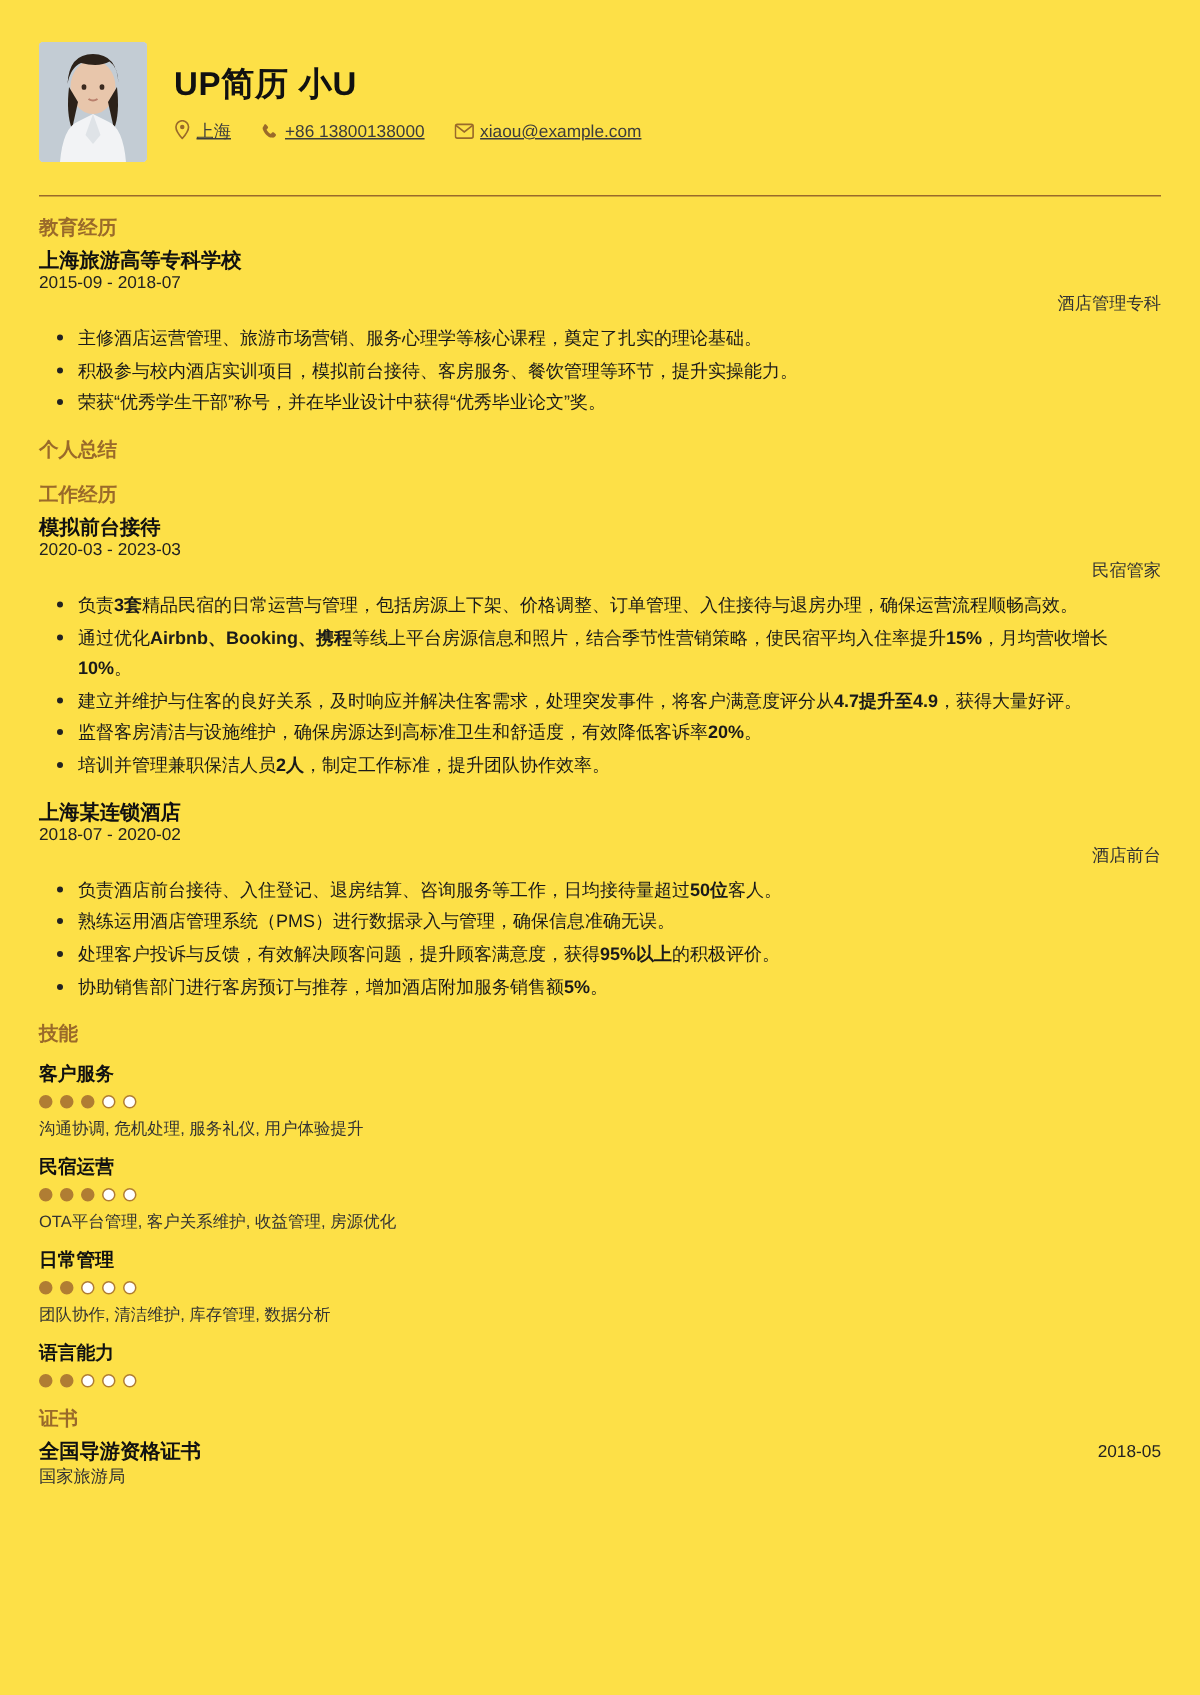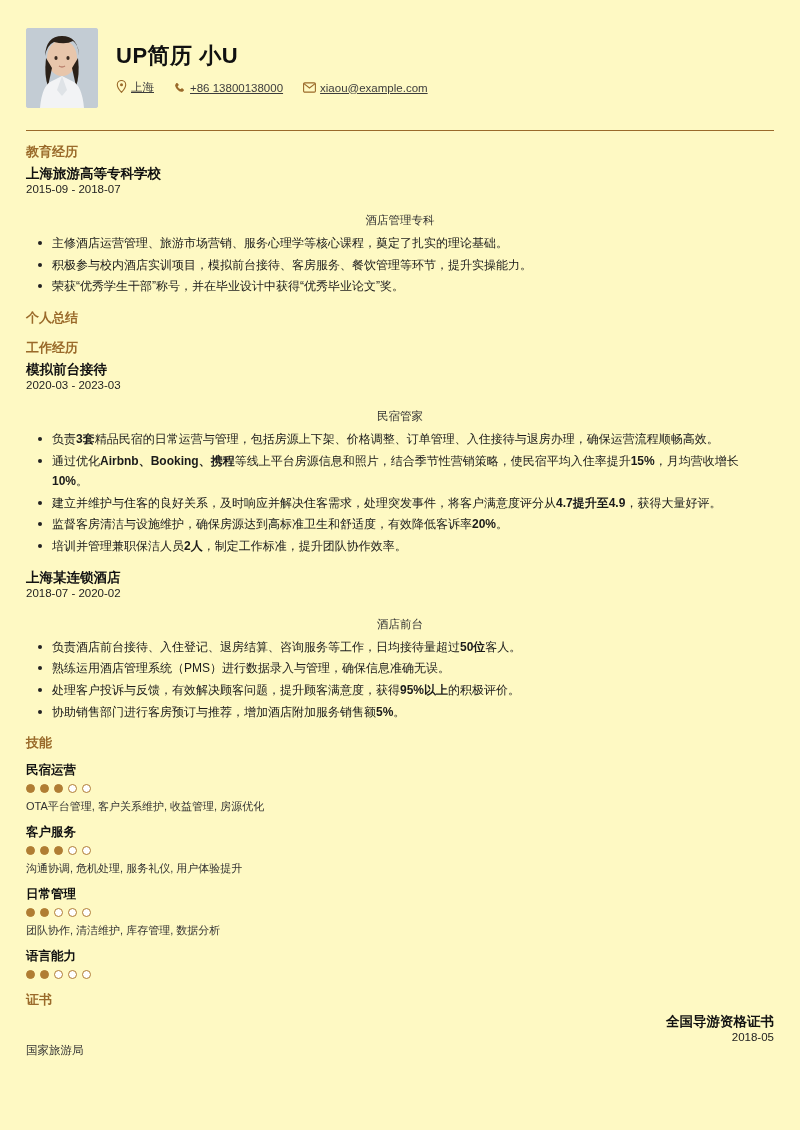--- a/index.html
+++ b/index.html
@@ -7,21 +7,21 @@
     padding: 0;
     background: #f0f0f0;
   }
   body {
     font-family: "Liberation Sans", "DejaVu Sans", sans-serif;
     color: #1a1a1a;
   }
   .page {
     width: 800px;
     height: 1130px;
-    background: #fef9c3;
+    background: #fde047;
     position: relative;
     box-sizing: border-box;
     padding: 28px 24px 10px 24px;
     overflow: hidden;
   }
   
   .header {
     display: flex;
     align-items: center;
     gap: 18px;
@@ -89,23 +89,23 @@
     font-weight: bold;
     color: #111;
   }
   .entry-date {
     font-size: 11.5px;
     color: #222;
     white-space: nowrap;
   }
   .entry-sub-row {
     display: flex;
-    justify-content: center;
+    justify-content: flex-end;
     align-items: baseline;
-    margin-top: 18px;
+    margin-top: 0;
   }
   .entry-sub {
     font-size: 11.5px;
     color: #333;
   }
   .entry-sub-right {
     font-size: 11.5px;
     color: #333;
   }
   ul.bullets {
@@ -161,22 +161,21 @@
   .dot.on { background: #b07d33; }
   .dot.off { background: #ffffff; }
   .skill-desc {
     font-size: 11px;
     color: #333;
   }
 
   .cert-head {
     display: flex;
     justify-content: space-between;
-    align-items: flex-end;
-    flex-direction: column;
+    align-items: center;
   }
 </style>
 </head>
 <body>
 
 <div class="page">
 
   <div class="header">
     <div class="avatar">
       <svg viewBox="0 0 72 80" preserveAspectRatio="xMidYMid slice" aria-hidden="true">
@@ -285,41 +284,41 @@
         <li>处理客户投诉与反馈，有效解决顾客问题，提升顾客满意度，获得<b>95%以上</b>的积极评价。</li>
         <li>协助销售部门进行客房预订与推荐，增加酒店附加服务销售额<b>5%</b>。</li>
       </ul>
     </div>
   </div>
 
   <div class="section">
     <div class="section-title">技能</div>
 
     <div class="skill-block">
+      <div class="skill-name">客户服务</div>
+      <div class="dots">
+          <span class="dot on"></span>
+          <span class="dot on"></span>
+          <span class="dot on"></span>
+          <span class="dot off"></span>
+          <span class="dot off"></span>
+        </div>
+      <div class="skill-desc">沟通协调, 危机处理, 服务礼仪, 用户体验提升</div>
+    </div>
+
+    <div class="skill-block">
       <div class="skill-name">民宿运营</div>
       <div class="dots">
           <span class="dot on"></span>
           <span class="dot on"></span>
           <span class="dot on"></span>
           <span class="dot off"></span>
           <span class="dot off"></span>
         </div>
       <div class="skill-desc">OTA平台管理, 客户关系维护, 收益管理, 房源优化</div>
-    </div>
-
-    <div class="skill-block">
-      <div class="skill-name">客户服务</div>
-      <div class="dots">
-          <span class="dot on"></span>
-          <span class="dot on"></span>
-          <span class="dot on"></span>
-          <span class="dot off"></span>
-          <span class="dot off"></span>
-        </div>
-      <div class="skill-desc">沟通协调, 危机处理, 服务礼仪, 用户体验提升</div>
     </div>
 
     <div class="skill-block">
       <div class="skill-name">日常管理</div>
       <div class="dots">
           <span class="dot on"></span>
           <span class="dot on"></span>
           <span class="dot off"></span>
           <span class="dot off"></span>
           <span class="dot off"></span>

